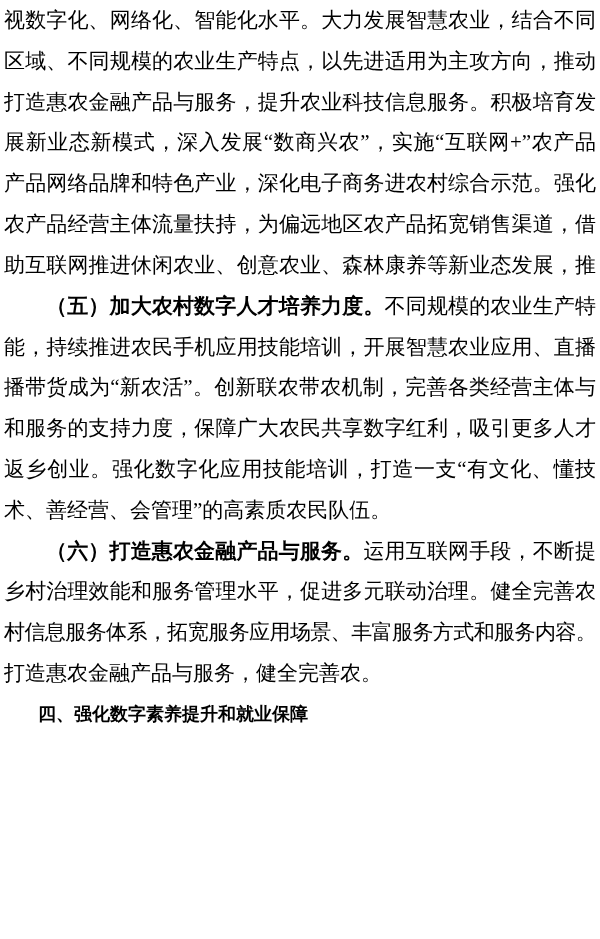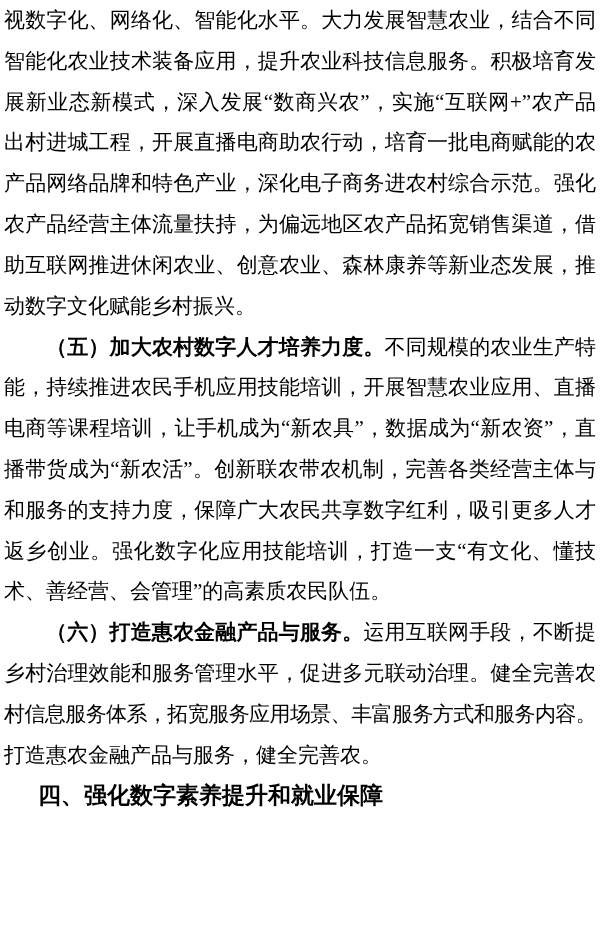--- a/index.html
+++ b/index.html
@@ -25,45 +25,43 @@
   }
   .ln.end {
     text-align-last: left;
   }
   .ln.indent { padding-left: 42px; }
   .ln.squeeze { letter-spacing: -0.8px; }
   .lead { font-weight: 700; }
   .ln.chapter {
     font-family: "Liberation Sans", "DejaVu Sans", sans-serif;
     font-weight: 700;
-    font-size: 23px;
+    font-size: 18px;
     padding-left: 34px;
     text-align: left;
     text-align-last: left;
   }
 </style>
 </head>
 <body>
 
 <div class="page">
 
   <div class="ln">视数字化、网络化、智能化水平。大力发展智慧农业，结合不同</div>
-  <div class="ln">智能化农业技术装备应用，提升农业科技信息服务。积极培育发</div>
+  <div class="ln">区域、不同规模的农业生产特点，以先进适用为主攻方向，推动</div>
+  <div class="ln">打造惠农金融产品与服务，提升农业科技信息服务。积极培育发</div>
   <div class="ln">展新业态新模式，深入发展“数商兴农”，实施“互联网+”农产品</div>
-  <div class="ln">出村进城工程，开展直播电商助农行动，培育一批电商赋能的农</div>
   <div class="ln">产品网络品牌和特色产业，深化电子商务进农村综合示范。强化</div>
   <div class="ln">农产品经营主体流量扶持，为偏远地区农产品拓宽销售渠道，借</div>
   <div class="ln">助互联网推进休闲农业、创意农业、森林康养等新业态发展，推</div>
-  <div class="ln end">动数字文化赋能乡村振兴。</div>
 
   <div class="ln indent">
     <span class="lead">（五）加大农村数字人才培养力度。</span><span>不同规模的农业生产特点</span>
   </div>
   <div class="ln">能，持续推进农民手机应用技能培训，开展智慧农业应用、直播</div>
-  <div class="ln">电商等课程培训，让手机成为“新农具”，数据成为“新农资”，直</div>
   <div class="ln">播带货成为“新农活”。创新联农带农机制，完善各类经营主体与</div>
   <div class="ln">和服务的支持力度，保障广大农民共享数字红利，吸引更多人才</div>
   <div class="ln">返乡创业。强化数字化应用技能培训，打造一支“有文化、懂技</div>
   <div class="ln end">术、善经营、会管理”的高素质农民队伍。</div>
 
   <div class="ln indent">
     <span class="lead">（六）打造惠农金融产品与服务。</span><span>运用互联网手段，不断提升</span>
   </div>
   <div class="ln">乡村治理效能和服务管理水平，促进多元联动治理。健全完善农</div>
   <div class="ln squeeze">村信息服务体系，拓宽服务应用场景、丰富服务方式和服务内容。</div>

